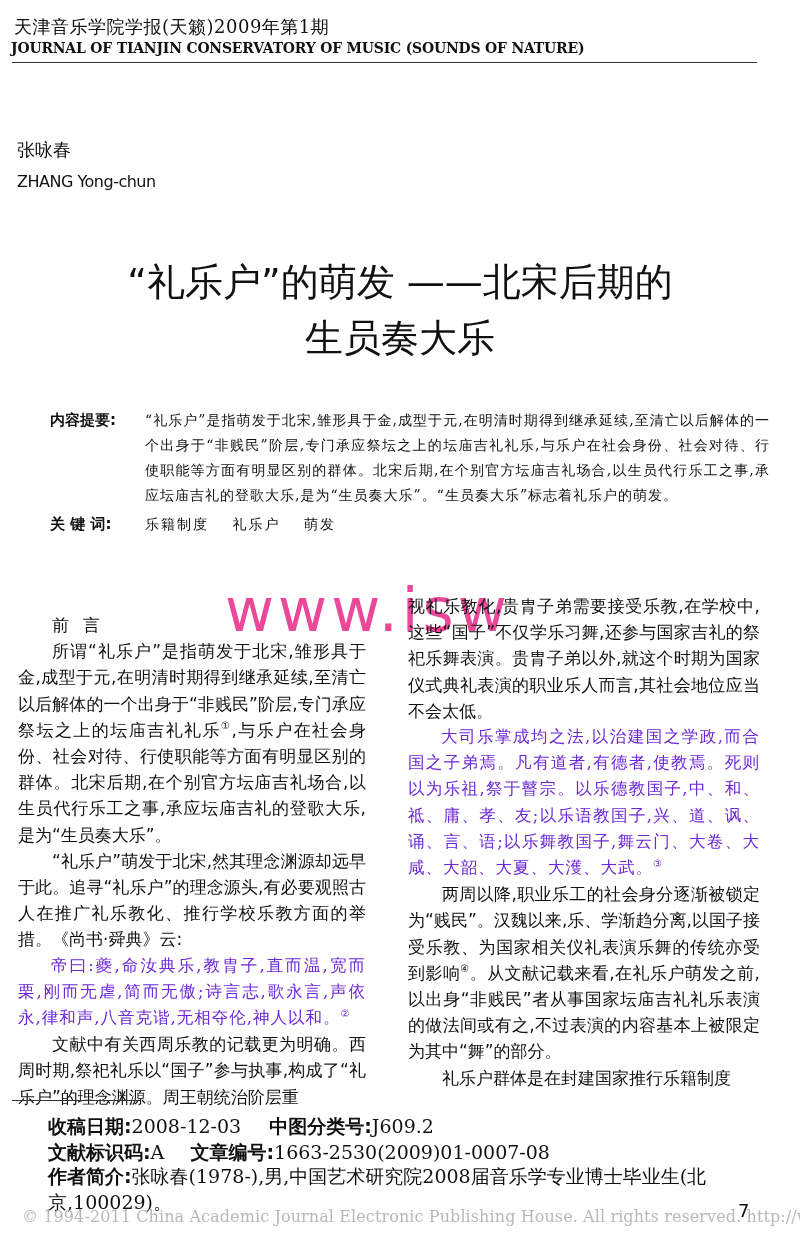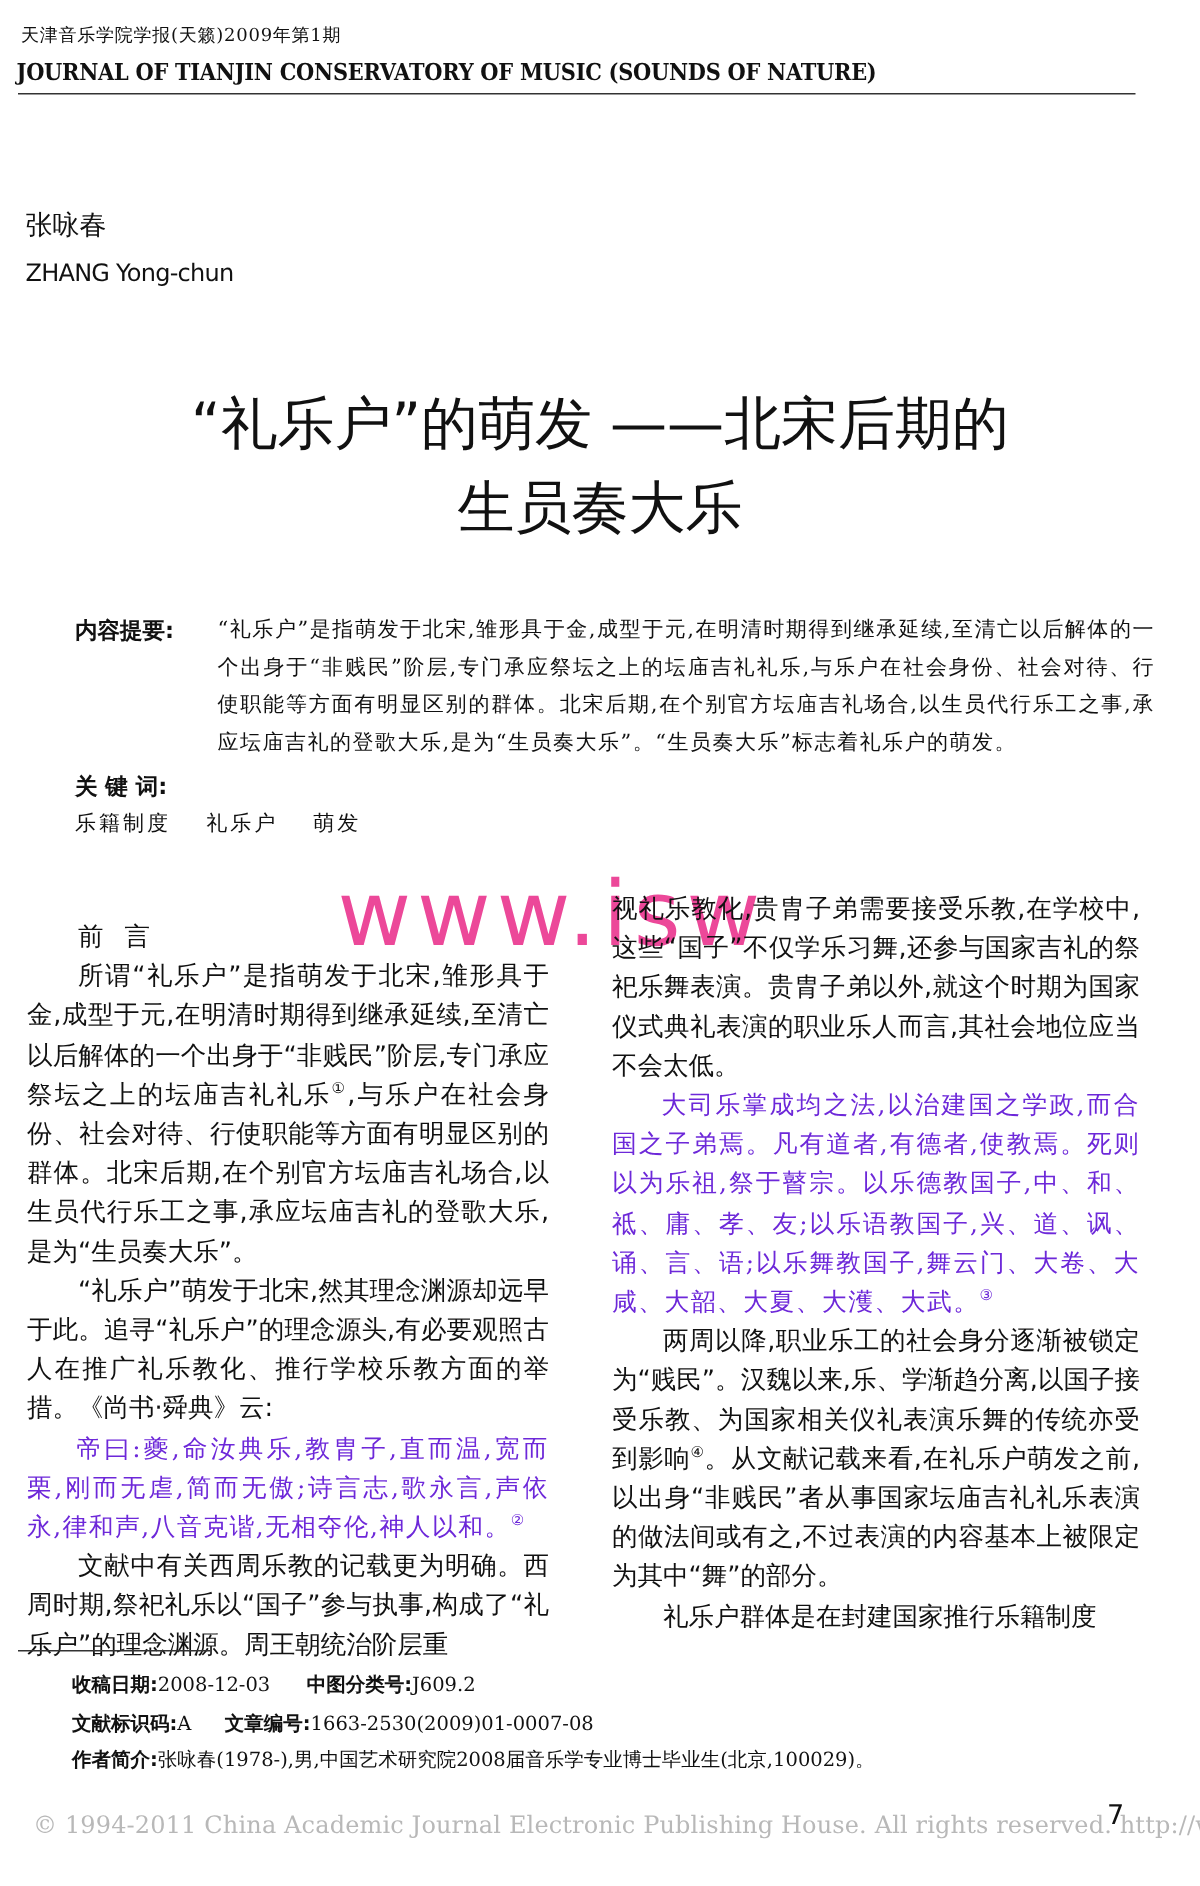--- a/index.html
+++ b/index.html
@@ -1,46 +1,46 @@
 <!DOCTYPE html>
 <html><head>
 <meta charset="utf-8">
 <style>
   html, body { margin: 0; padding: 0; background: #ffffff; }
   body { width: 800px; height: 1257px; position: relative; overflow: hidden; color: #111; }
   .serif { font-family: "DejaVu Serif", "Liberation Serif", serif; }
   .sans { font-family: "DejaVu Sans", "Liberation Sans", sans-serif; }
 
-  .header-cn { position: absolute; left: 14px; top: 15px; font-size: 12px; letter-spacing: 0.5px; }
+  .header-cn { position: absolute; left: 14px; top: 15px; font-size: 18px; letter-spacing: 0.5px; }
   .header-en { position: absolute; left: 11px; top: 38px; font-size: 15.5px; font-weight: bold; letter-spacing: -0.2px; transform: scaleX(0.9); transform-origin: left; white-space: nowrap; }
   .header-rule { position: absolute; left: 12px; top: 62px; width: 485px; height: 1px; background: #333; }
 
   .author-cn { position: absolute; left: 17px; top: 138px; font-size: 18px; }
   .author-en { position: absolute; left: 17px; top: 172px; font-size: 16px; letter-spacing: -0.5px; }
 
   .title { position: absolute; left: 0; width: 800px; top: 254px; text-align: center; font-size: 38px; line-height: 56px; font-weight: normal; }
 
   .abstract { position: absolute; left: 50px; top: 408px; width: 740px; font-size: 14px; line-height: 25px; }
   .abs-row { display: flex; }
   .abs-label { width: 95px; flex: none; font-weight: bold; font-size: 15px; }
   .abs-text { width: 625px; text-align: justify; letter-spacing: 1px; }
-  .kw-row { margin-top: 4px; flex-direction: column; }
+  .kw-row { margin-top: 4px; }
   .kw-item { margin-right: 18px; letter-spacing: 2px; }
 
   .col { position: absolute; font-size: 17px; line-height: 26.2px; text-align: justify; }
   .col-left { left: 18px; top: 612px; width: 348px; }
   .col-right { left: 408px; top: 593px; width: 352px; }
   .p { margin: 0; text-indent: 2em; }
   .p.noindent { text-indent: 0; }
   .heading { margin: 0; text-indent: 2em; letter-spacing: 14px; }
   .quote { margin: 0; text-indent: 2em; color: #6d28d9; font-size: 16.5px; letter-spacing: 1px; }
   sup.fn { font-size: 10px; vertical-align: super; line-height: 0; }
 
   .foot-rule { position: absolute; left: 12px; top: 1100px; width: 128px; height: 1px; background: #333; }
-  .foot { position: absolute; left: 48px; font-size: 13px; }
+  .foot { position: absolute; left: 48px; font-size: 19px; }
   .foot b { font-weight: bold; }
 
   .copyright { position: absolute; left: 22px; top: 1207px; font-size: 16px; color: #b8b8b8; white-space: nowrap; letter-spacing: 0.1px; }
   .pagenum { position: absolute; left: 738px; top: 1200px; font-size: 18px; color: #111; }
 
   .watermark { position: absolute; left: 225px; top: 575px; font-size: 60px; color: #ec4899; letter-spacing: 4px; pointer-events: none; }
 </style>
 </head>
 <body>
 

